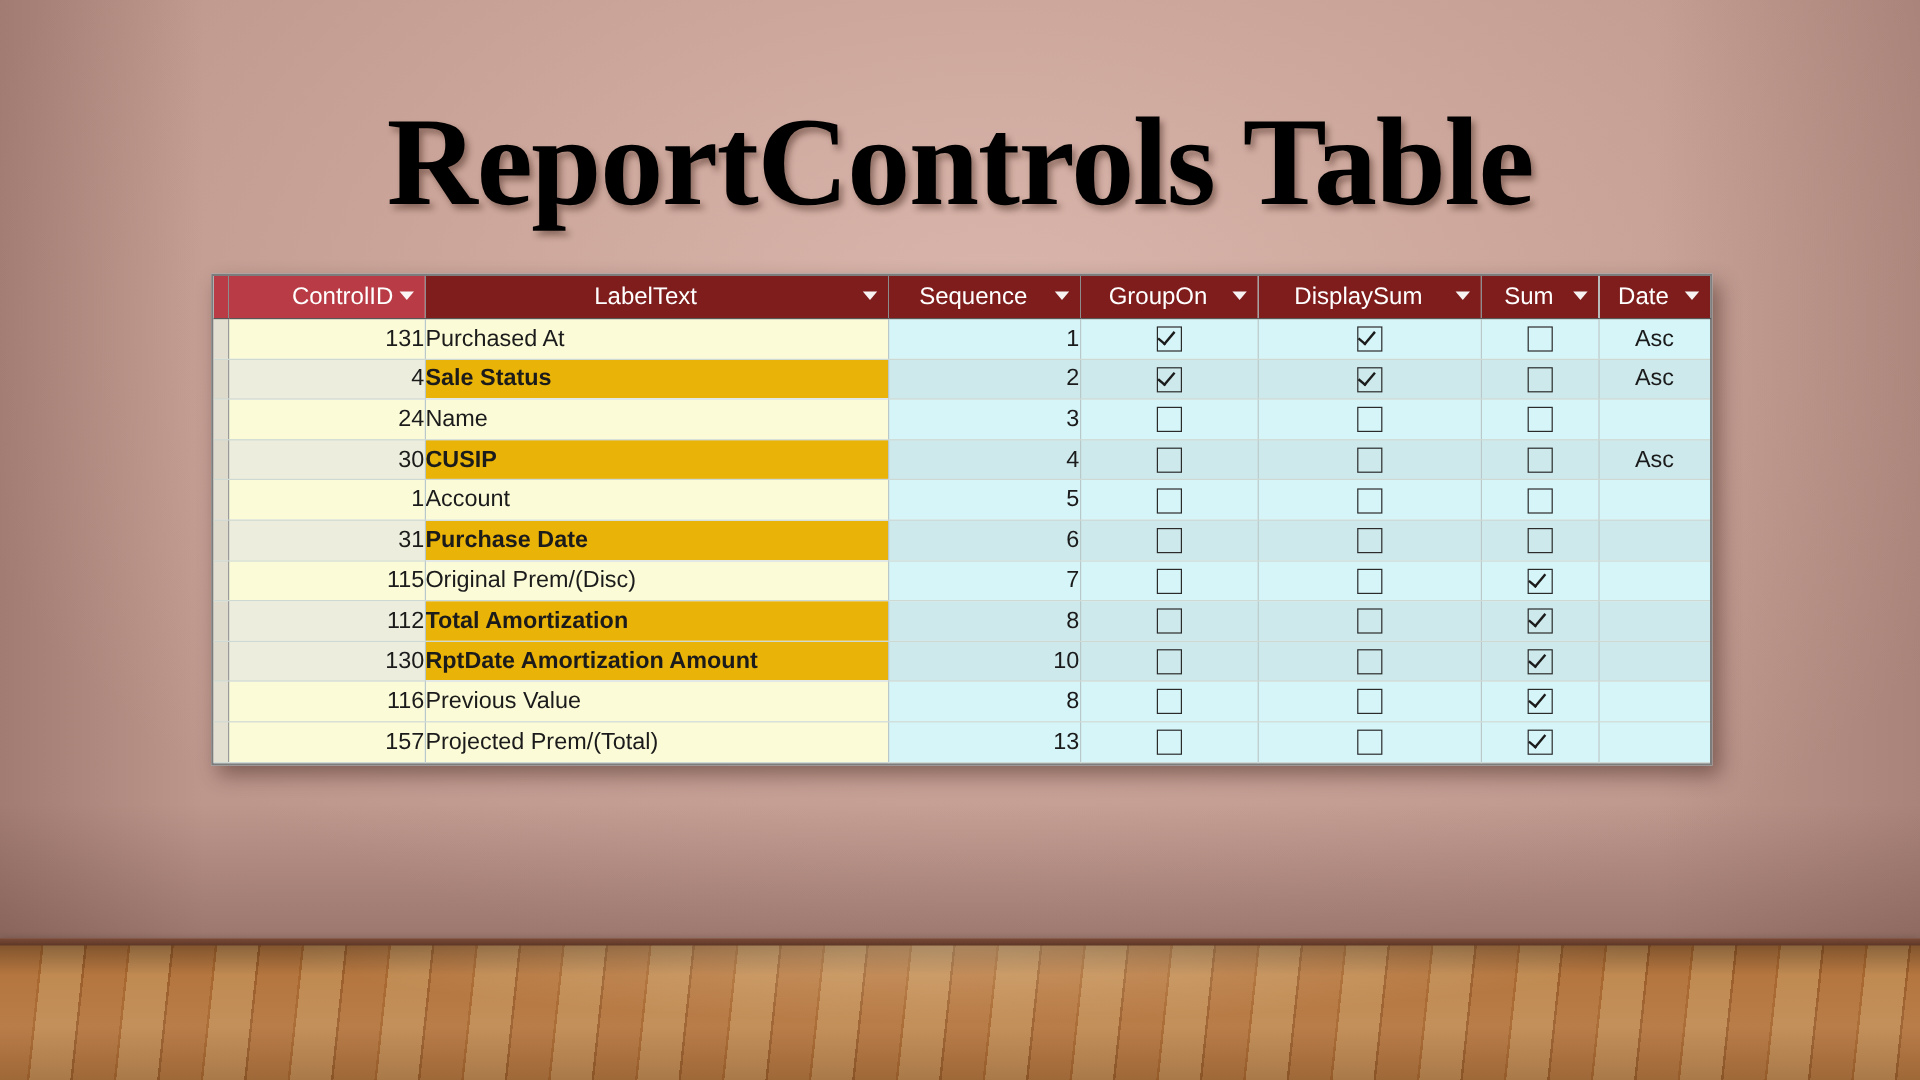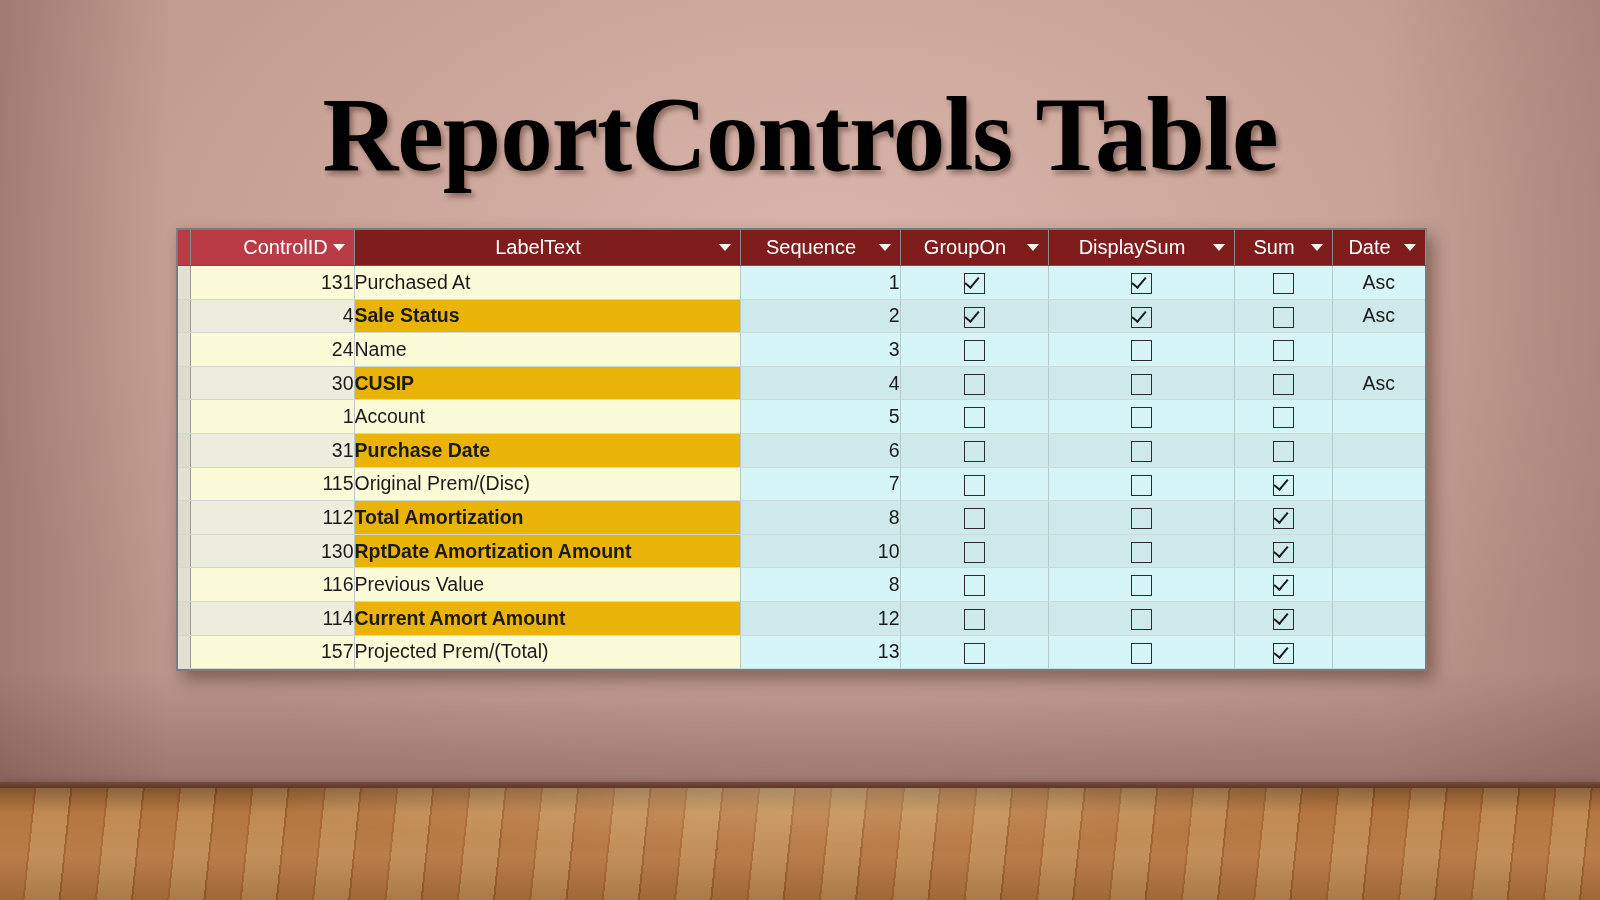--- a/index.html
+++ b/index.html
@@ -402,30 +402,20 @@
           <tr>
             <td class="rowsel"></td>
             <td class="c-id">116</td>
             <td class="c-label">Previous Value</td>
             <td class="c-seq">8</td>
             <td class="c-chk"><span class="cbx"></span></td>
             <td class="c-chk"><span class="cbx"></span></td>
             <td class="c-chk"><span class="cbx on"></span></td>
             <td class="c-sort"></td>
           </tr>
-          <tr class="alt">
-            <td class="rowsel"></td>
-            <td class="c-id">114</td>
-            <td class="c-label">Current Amort Amount</td>
-            <td class="c-seq">12</td>
-            <td class="c-chk"><span class="cbx"></span></td>
-            <td class="c-chk"><span class="cbx"></span></td>
-            <td class="c-chk"><span class="cbx on"></span></td>
-            <td class="c-sort"></td>
-          </tr>
           <tr>
             <td class="rowsel"></td>
             <td class="c-id">157</td>
             <td class="c-label">Projected Prem/(Total)</td>
             <td class="c-seq">13</td>
             <td class="c-chk"><span class="cbx"></span></td>
             <td class="c-chk"><span class="cbx"></span></td>
             <td class="c-chk"><span class="cbx on"></span></td>
             <td class="c-sort"></td>
           </tr>

